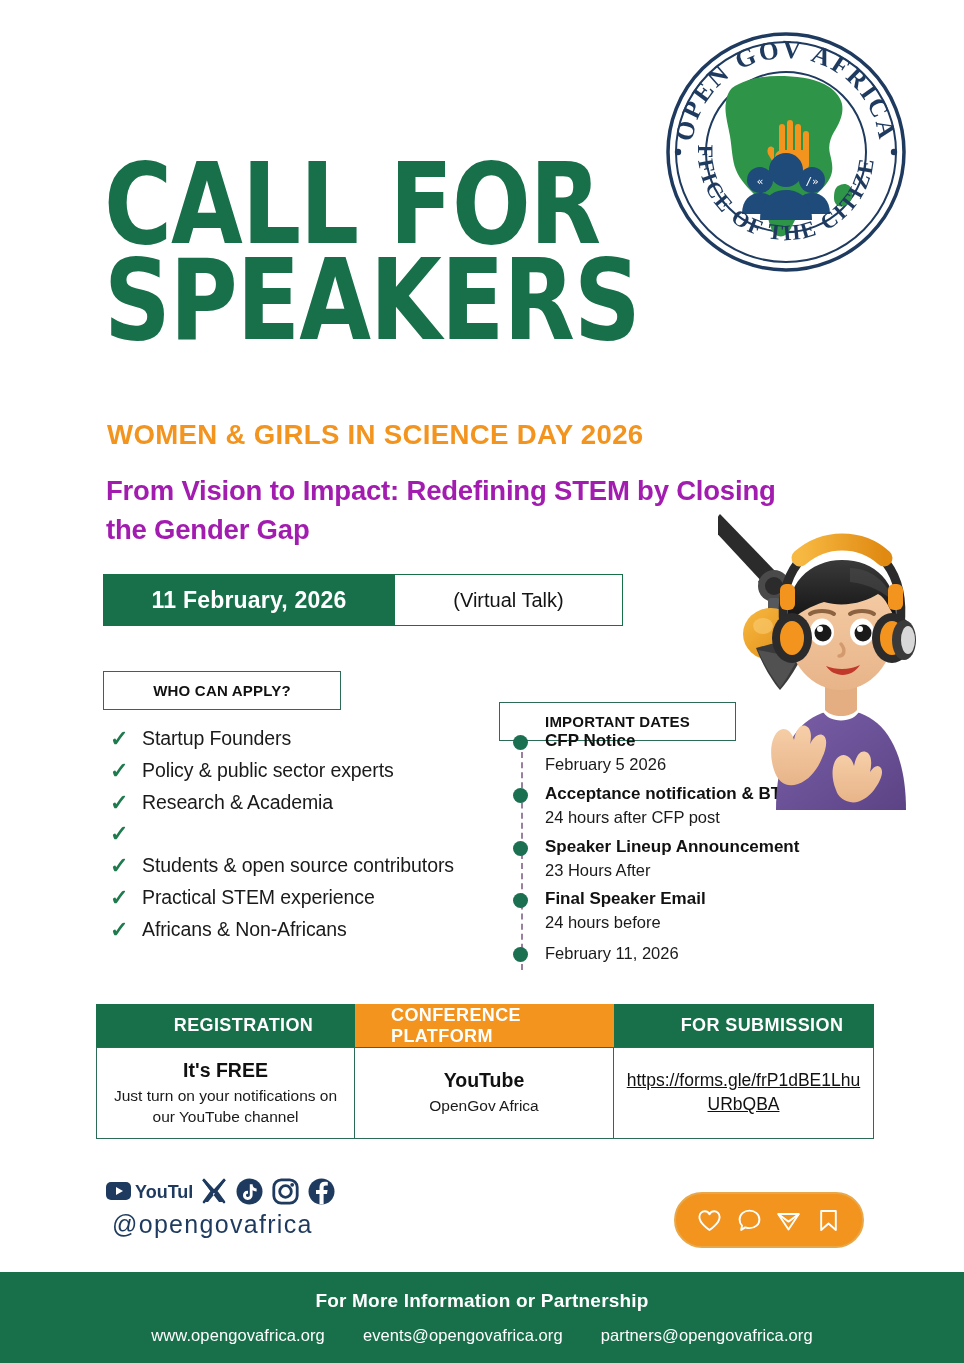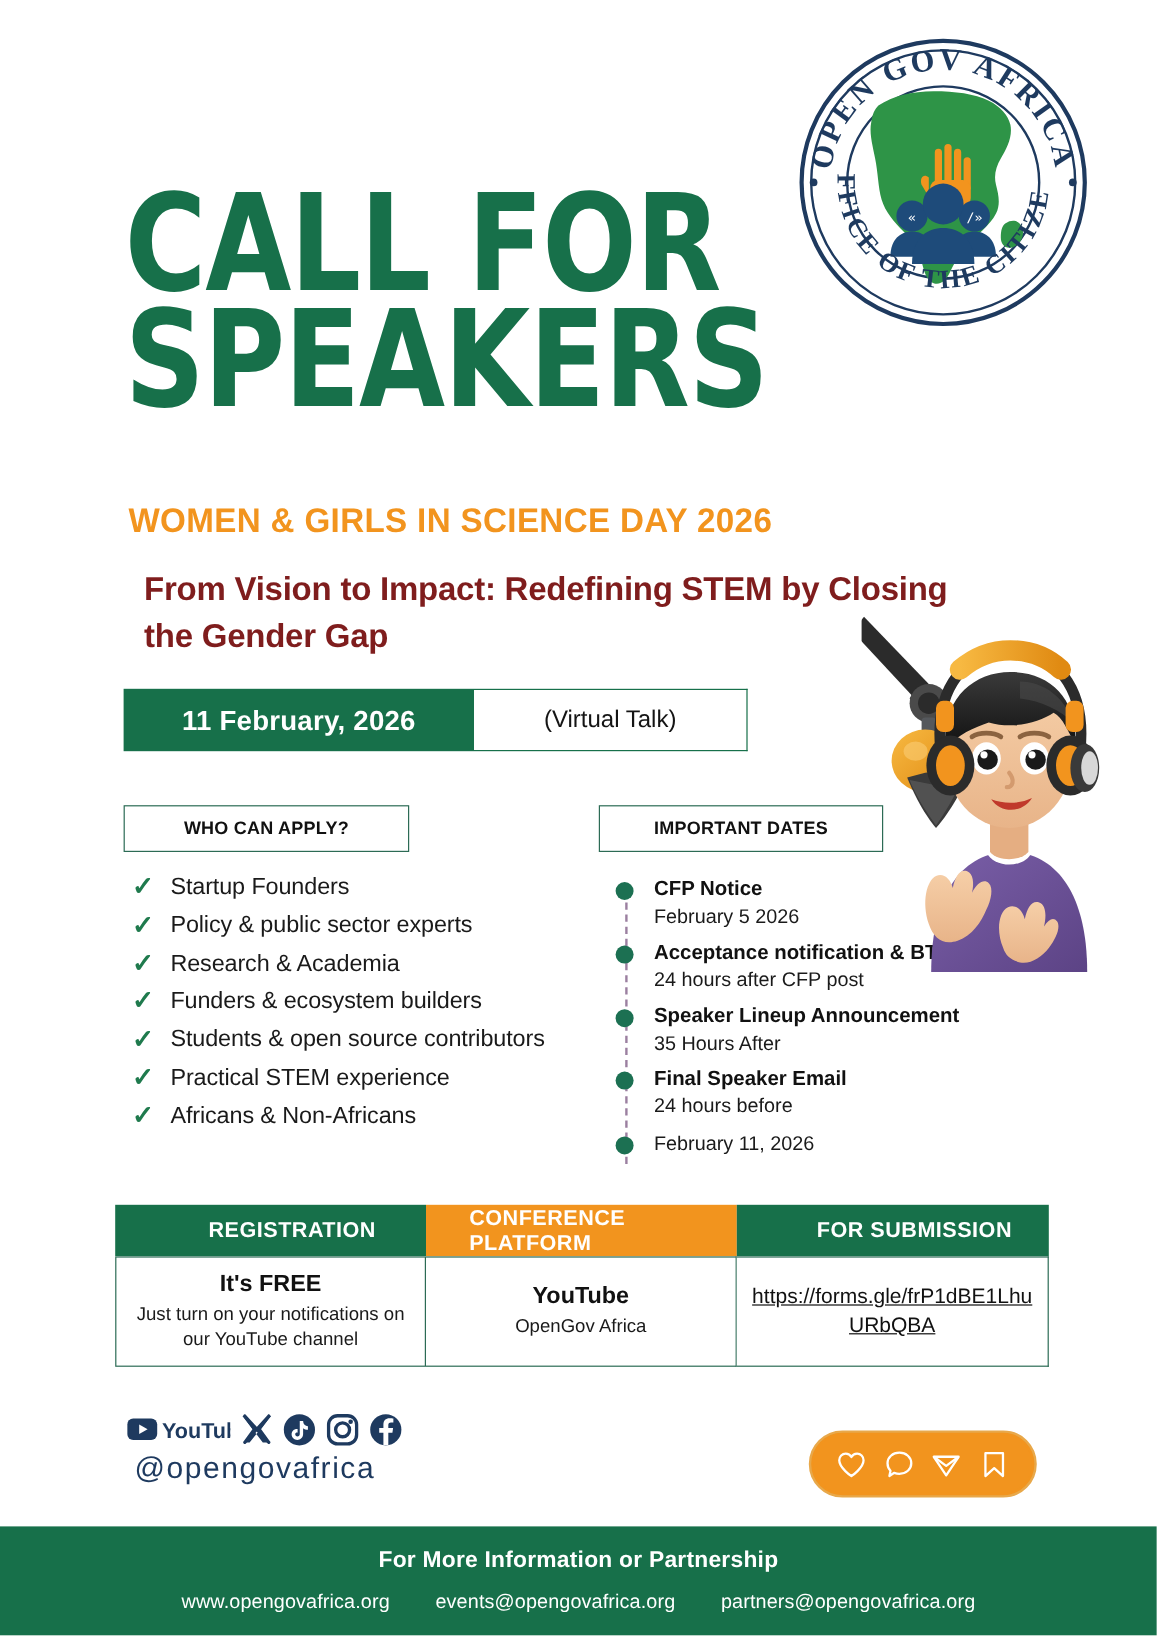--- a/index.html
+++ b/index.html
@@ -20,22 +20,22 @@
     font-weight:700; color:#17704A; line-height:0.86;
     font-size:112px; letter-spacing:-1px;
     transform:scaleX(0.92); transform-origin:left center;
   }
   #subtitle-orange {
     position:absolute; left:107px; top:418px; width:700px;
     font-size:28.5px; font-weight:700; color:#F2941E; letter-spacing:0.3px;
     transform:scaleX(0.97); transform-origin:left center;
   }
   #theme {
-    position:absolute; left:120px; top:472px; width:700px;
-    font-size:27.5px; font-weight:700; color:#7f1d1d; line-height:1.40;
+    position:absolute; left:106px; top:472px; width:700px;
+    font-size:27.5px; font-weight:700; color:#a21caf; line-height:1.40;
     letter-spacing:-0.2px;
   }
 
   
   #date-bar { position:absolute; left:103px; top:574px; height:52px; display:flex; }
   #date-bar .seg-green {
     background:#17704A; color:#ffffff; font-size:23px; font-weight:700;
     display:flex; align-items:center; justify-content:center;
     width:292px; height:52px; letter-spacing:0.2px;
   }
@@ -45,21 +45,21 @@
     width:228px; height:52px; border:1.5px solid #17704A; border-left:none;
   }
 
   
   .sec-box {
     position:absolute; border:1.5px solid #2C6B55; background:#fff;
     display:flex; align-items:center; justify-content:center;
     font-size:15px; font-weight:700; color:#111; letter-spacing:0.2px;
   }
   #box-apply { left:103px; top:671px; width:238px; height:39px; }
-  #box-dates { left:499px; top:671px; width:237px; height:39px; }
+  #box-dates { left:499px; top:702px; width:237px; height:39px; }
 
   
   #apply-list { position:absolute; left:110px; top:727px; width:400px; }
   .apply-row { display:flex; align-items:baseline; height:31.8px; }
   .check {
     width:32px; flex:0 0 32px; color:#1F7A4D; font-size:22px; font-weight:700;
     line-height:1; position:relative; top:1px;
   }
   .apply-label { font-size:19.5px; color:#1A1A1A; letter-spacing:-0.1px; }
 
@@ -219,21 +219,20 @@
   <div class="apply-row">
     <span class="check">✓</span>
     <span class="apply-label">Policy &amp; public sector experts</span>
   </div>
   <div class="apply-row">
     <span class="check">✓</span>
     <span class="apply-label">Research &amp; Academia</span>
   </div>
   <div class="apply-row">
     <span class="check">✓</span>
-    <span class="apply-label">Funders &amp; ecosystem builders</span>
   </div>
   <div class="apply-row">
     <span class="check">✓</span>
     <span class="apply-label">Students &amp; open source contributors</span>
   </div>
   <div class="apply-row">
     <span class="check">✓</span>
     <span class="apply-label">Practical STEM experience</span>
   </div>
   <div class="apply-row">
@@ -250,21 +249,21 @@
     <div class="tl-sub">February 5 2026</div>
   </div>
   <div class="tl-item">
     <span class="tl-dot"></span>
     <div class="tl-title">Acceptance notification &amp; BTS prep</div>
     <div class="tl-sub">24 hours after CFP post</div>
   </div>
   <div class="tl-item">
     <span class="tl-dot"></span>
     <div class="tl-title">Speaker Lineup Announcement</div>
-    <div class="tl-sub">35 Hours After</div>
+    <div class="tl-sub">23 Hours After</div>
   </div>
   <div class="tl-item">
     <span class="tl-dot"></span>
     <div class="tl-title">Final Speaker Email</div>
     <div class="tl-sub">24 hours before</div>
   </div>
   <div class="tl-item">
     <span class="tl-dot"></span>
     <div class="tl-sub">February 11, 2026</div>
   </div>

